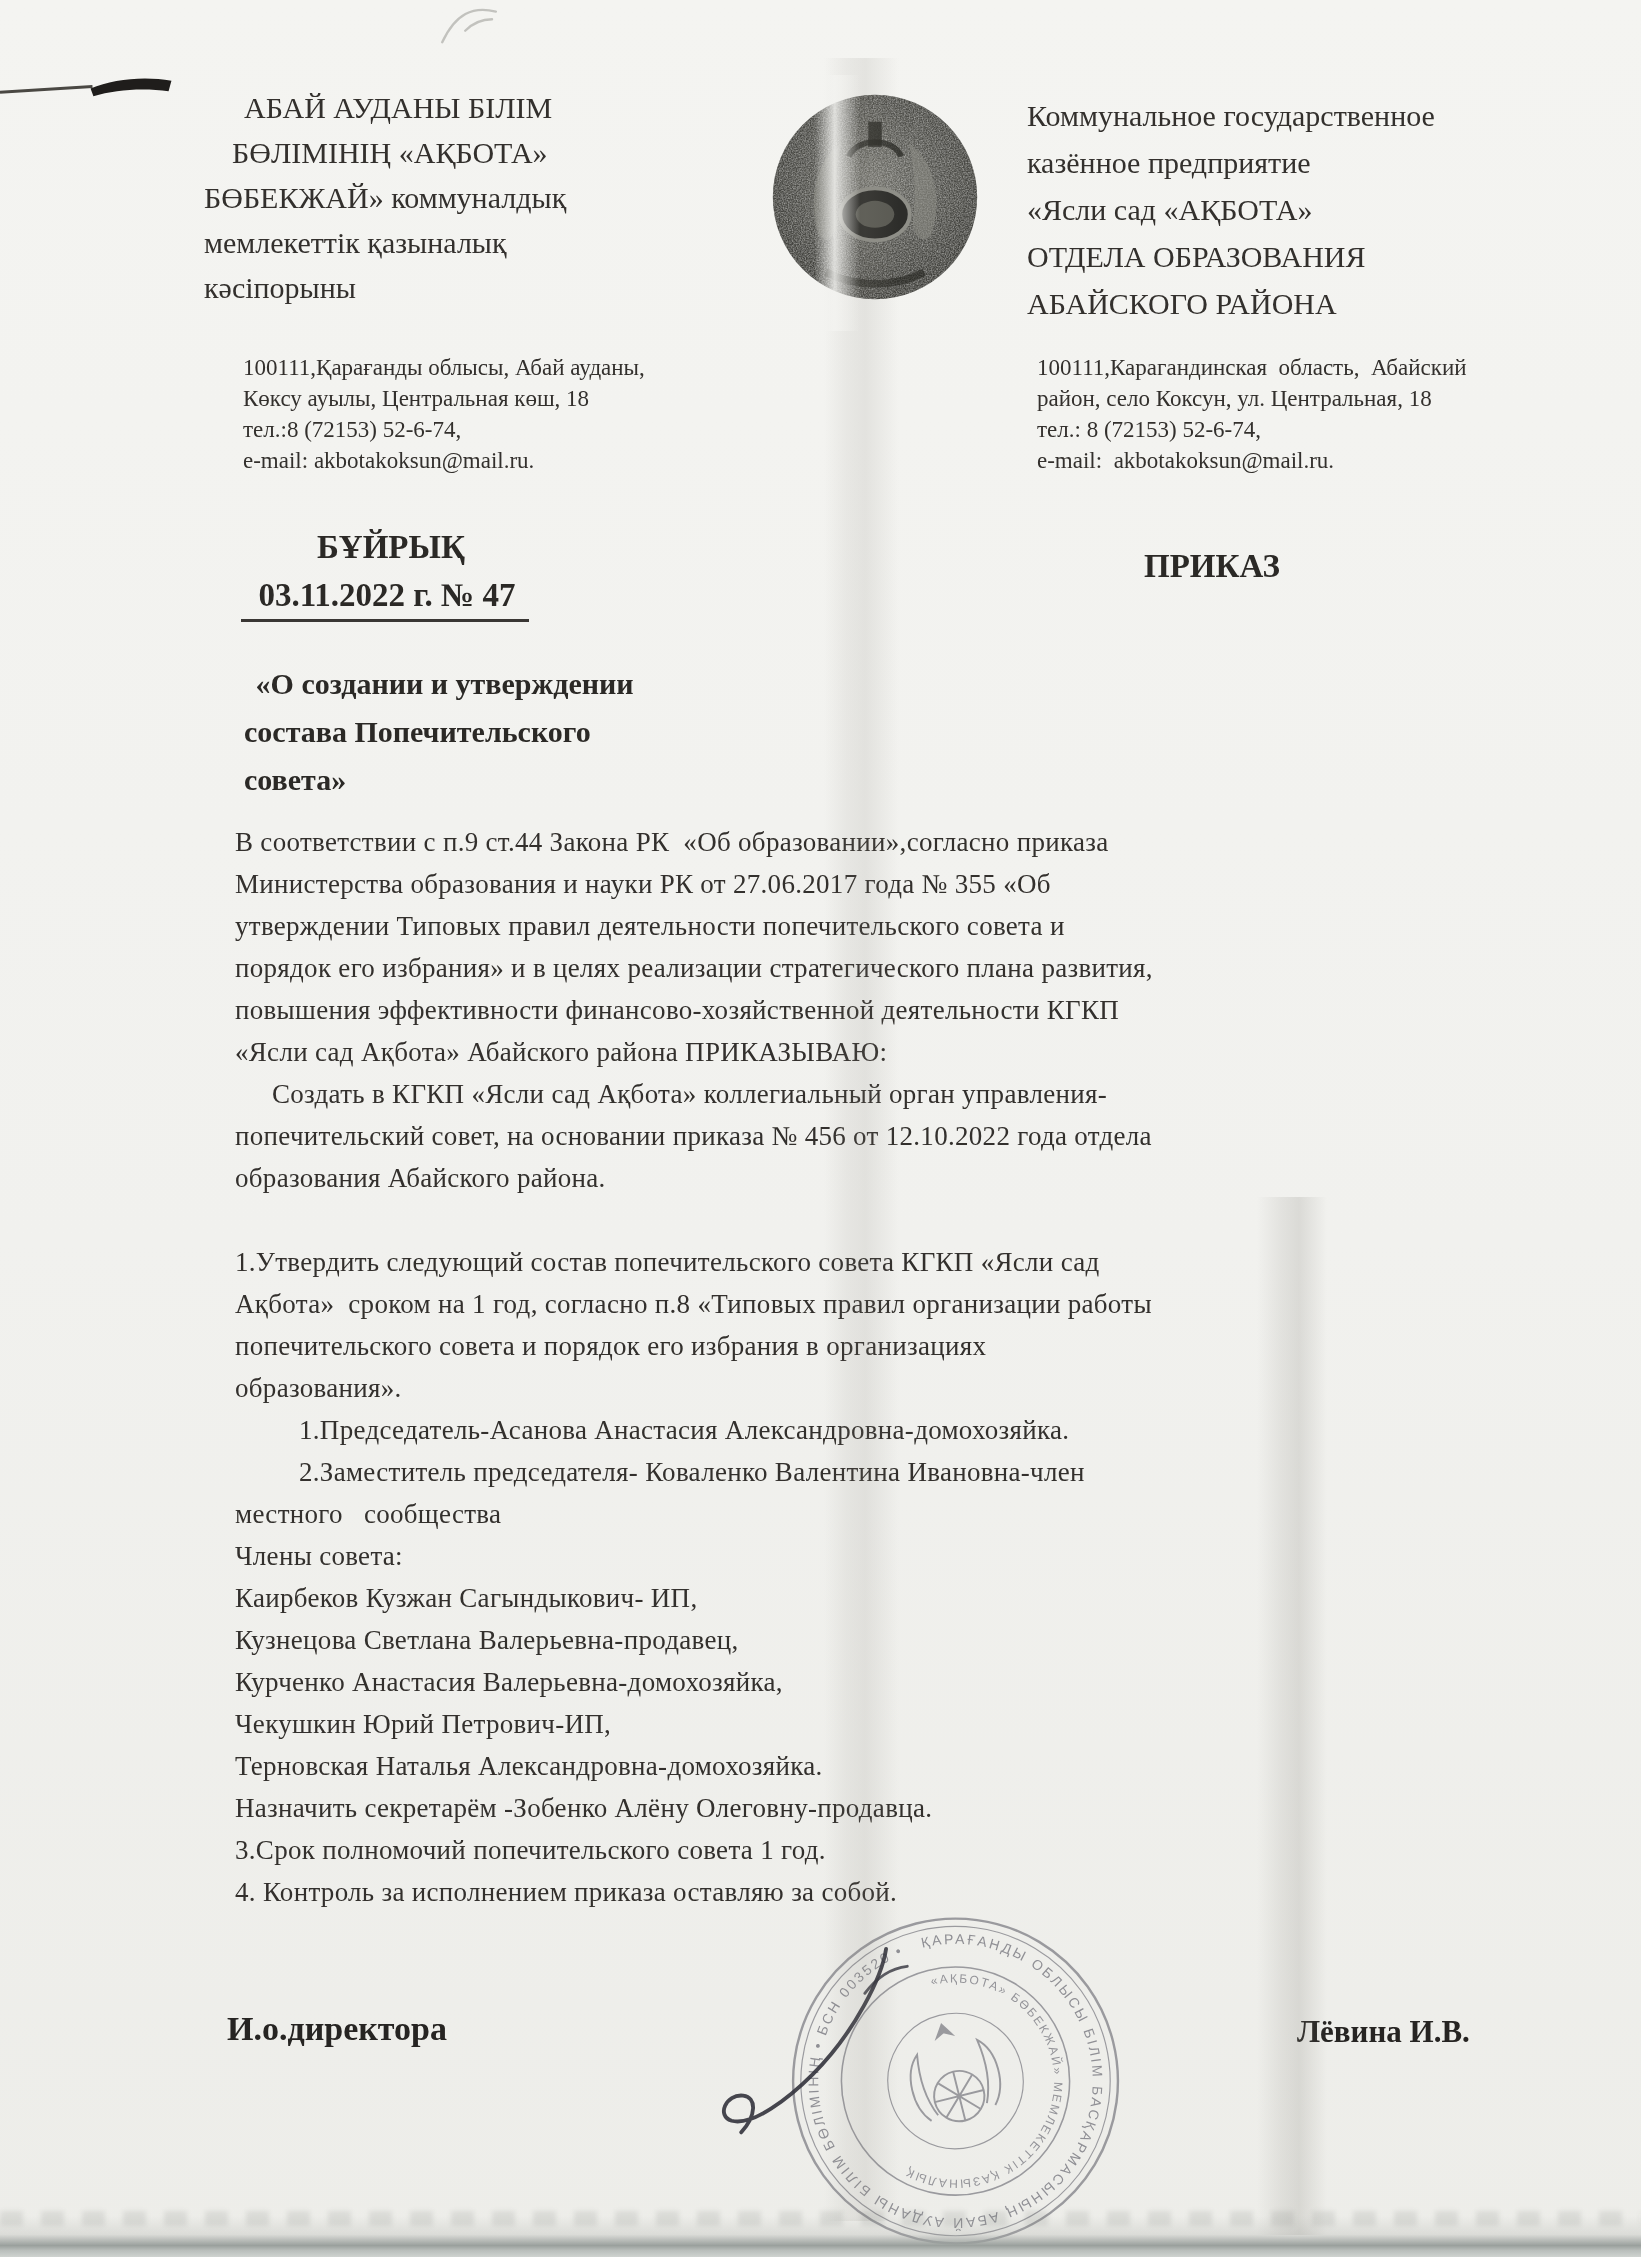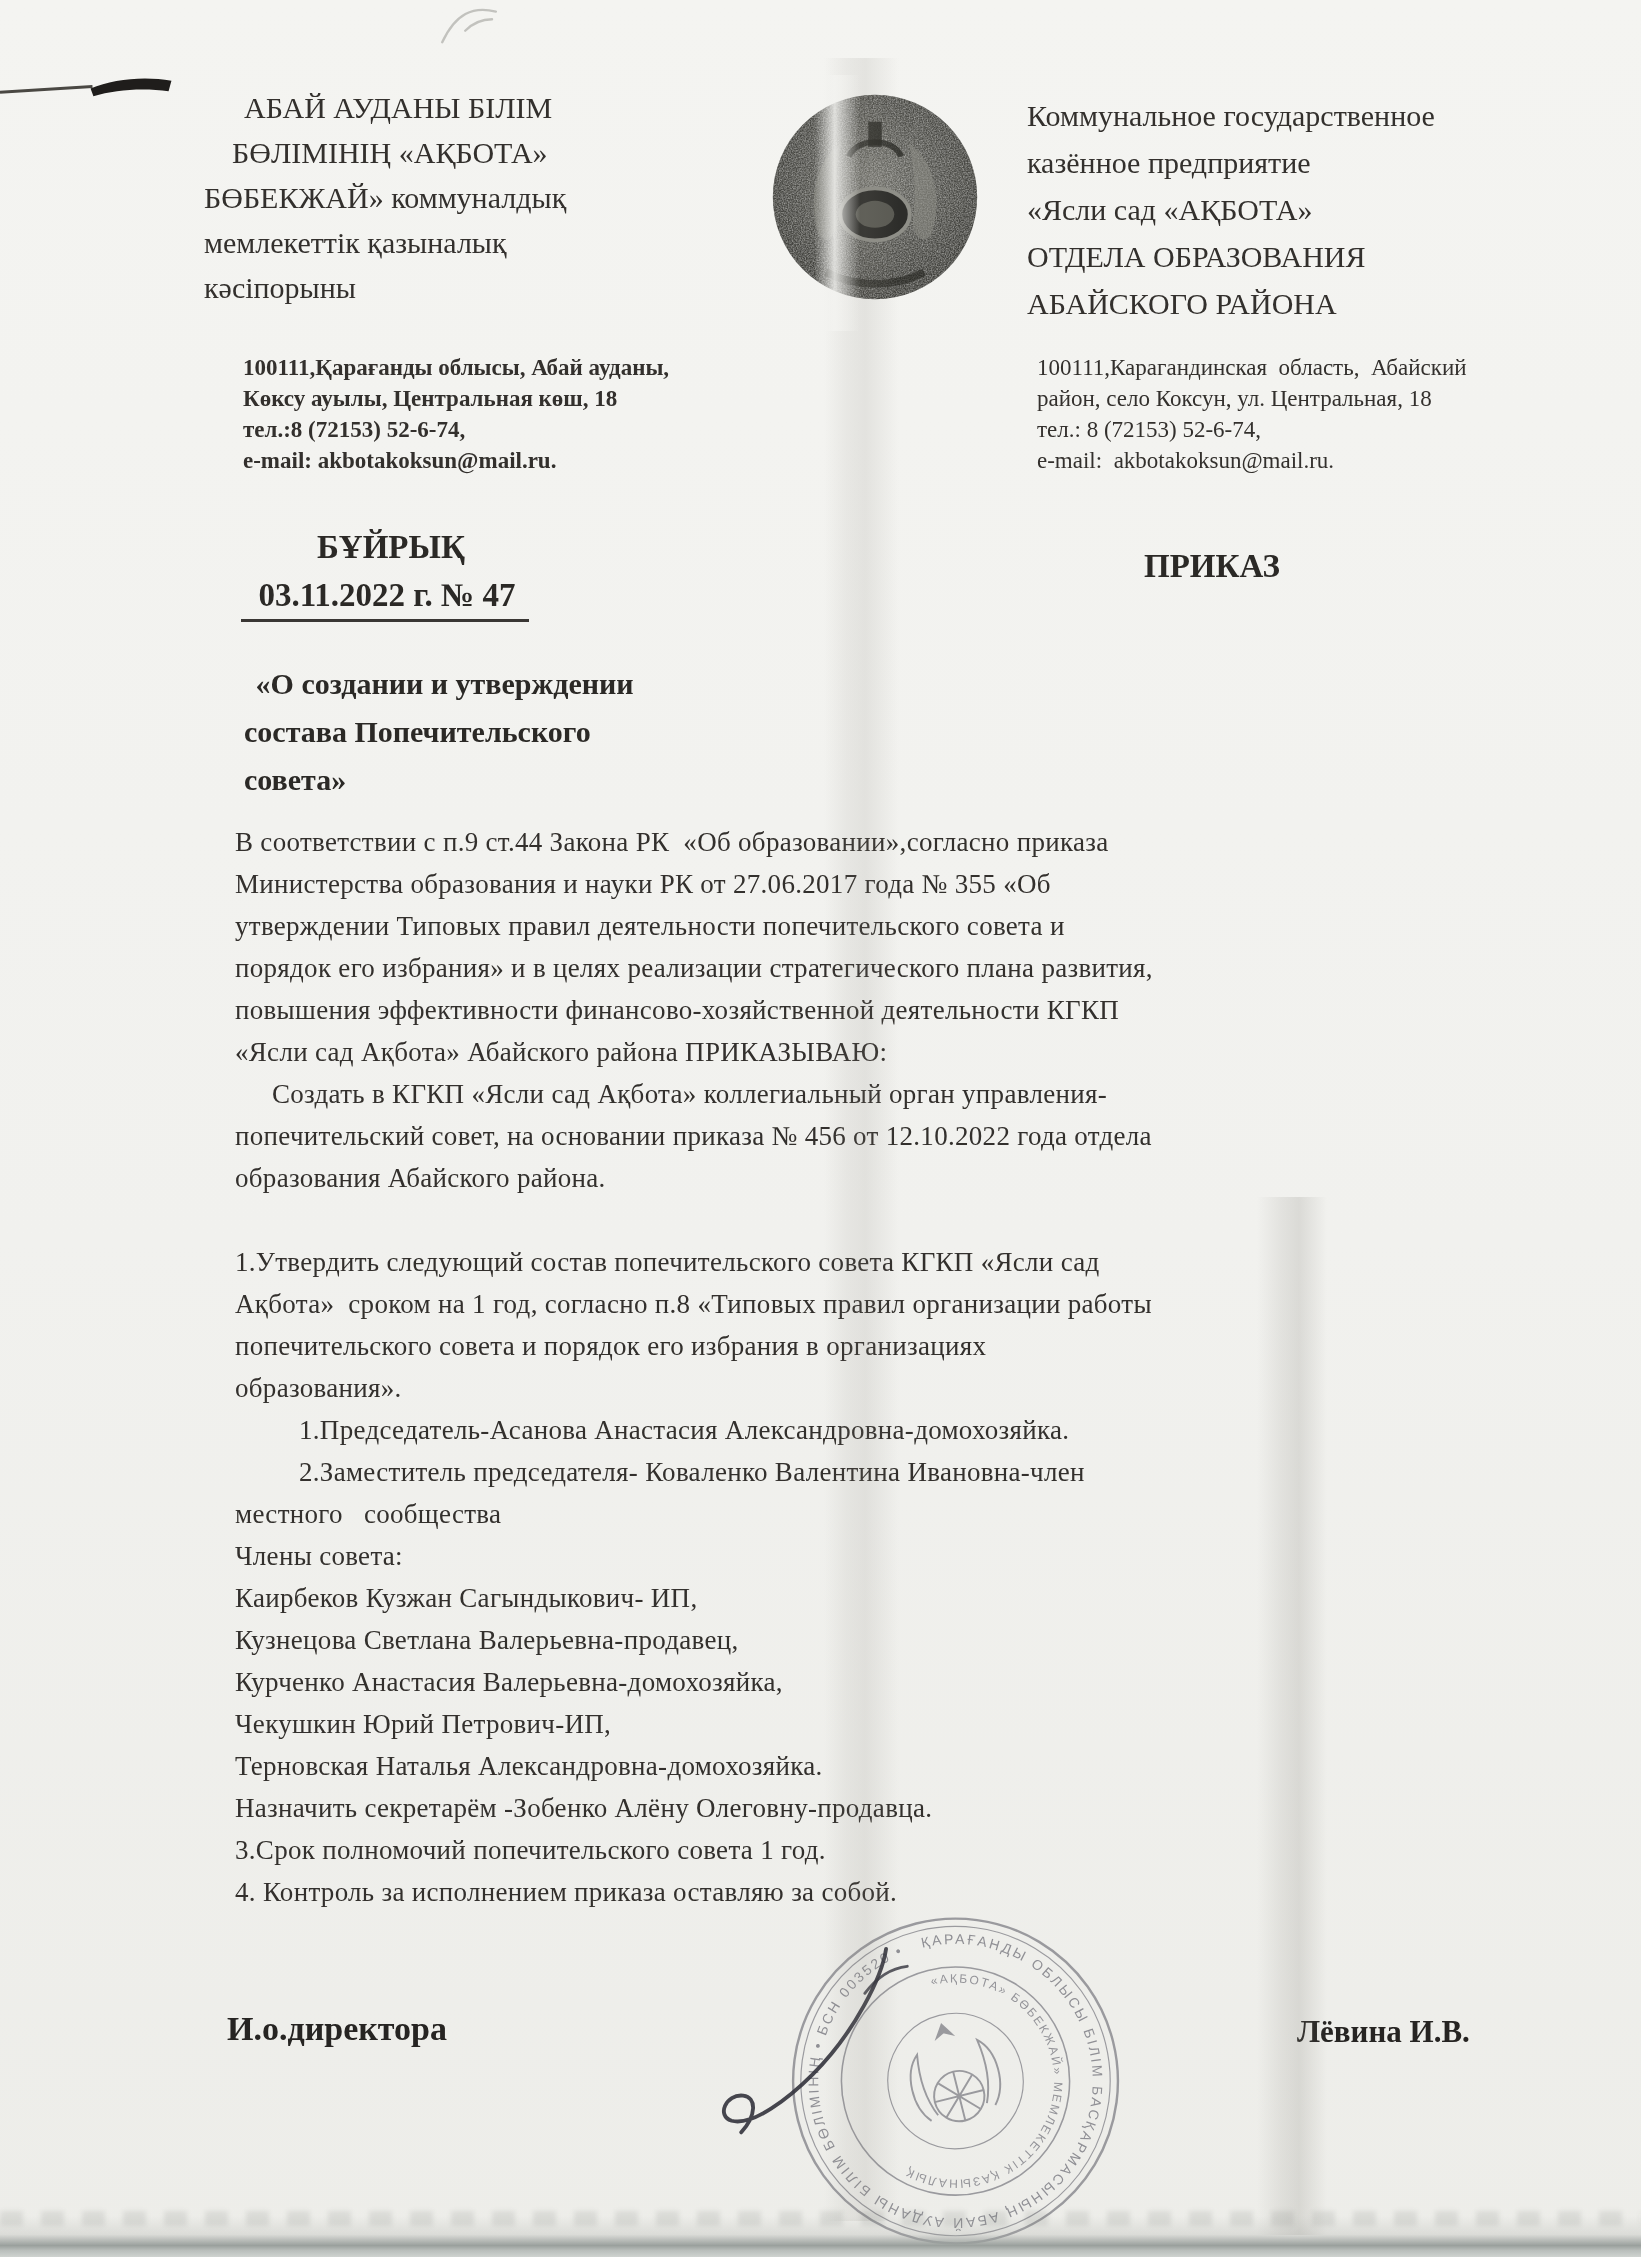--- a/index.html
+++ b/index.html
@@ -10,21 +10,21 @@
     color:#33302d;
   }
   .abs{position:absolute;}
   .ln{white-space:pre;}
   
   .org{font-size:30px; line-height:45px;}
   .org-left{left:204px; top:85px; width:579px;}
   .org-right{left:1004px; top:92px; width:560px; line-height:47px;margin-left:23px;}
   
   .addr{font-size:23px; line-height:31px;}
-  .addr-left{left:243px; top:352px; width:502px;font-weight:bold;}
+  .addr-left{left:243px; top:352px; width:502px;}
   .addr-right{left:1029px; top:352px; width:555px;margin-left:8px;}
   
   .title-kk{left:317px; top:529px; font-size:33px; font-weight:bold; color:#2b2926;}
   .title-ru{left:1144px; top:548px; font-size:33px; font-weight:bold; color:#2b2926;}
   .date-line{left:241px; top:577px; font-size:33px; font-weight:bold; color:#2b2926;}
   .date-line span{display:inline-block; border-bottom:3.9px solid #3a3734; padding:0 13.5px 4.8px 17.4px;}
   .subject{left:244px; top:637px; font-size:30px; font-weight:bold; line-height:48px; color:#2b2926;margin-top:23px;}
   
   .body-text{left:235px; top:821px; z-index:3; font-size:27px;}
   .body-line{height:42px; line-height:42px; white-space:pre; letter-spacing:0.3px;}

